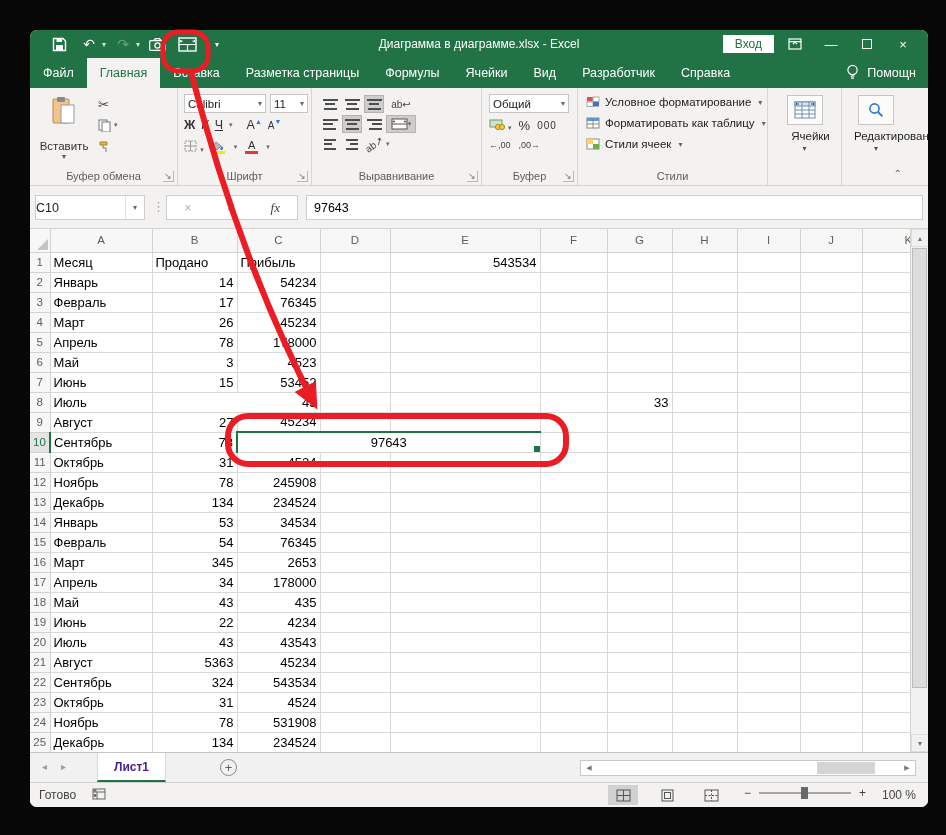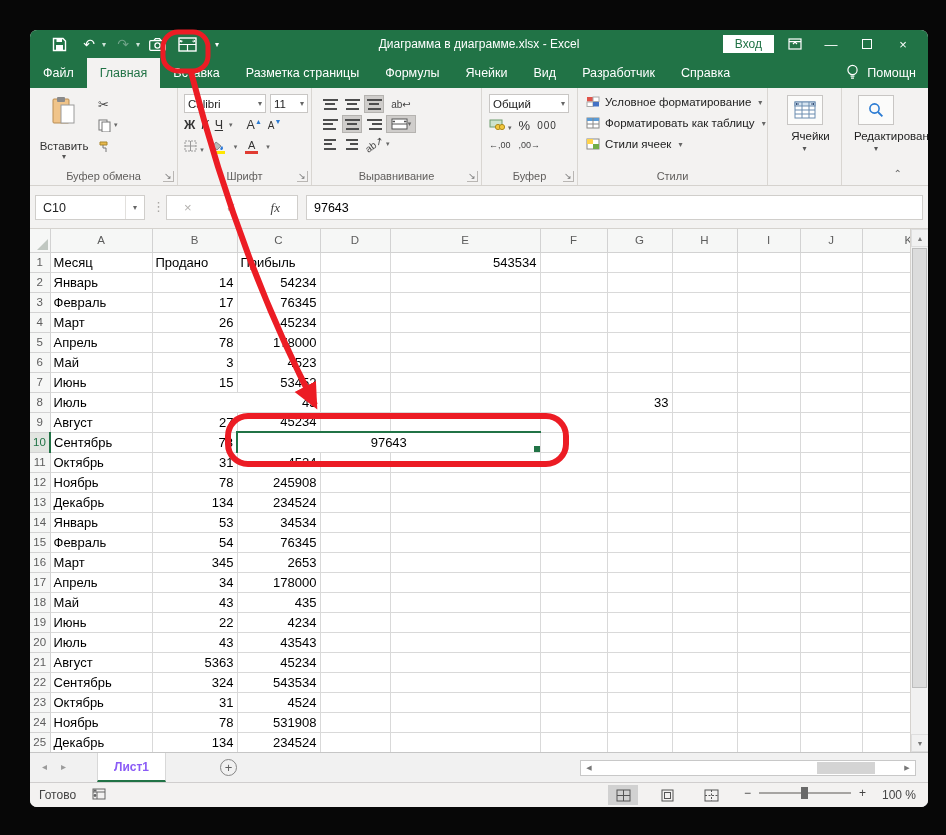--- a/index.html
+++ b/index.html
@@ -64,21 +64,21 @@
   .style-item .dd { font-size:8px; color:#666; margin-left:2px; }
   .g-cells { left:738px; width:74px; }
   .g-edit { left:812px; width:68px; border-right:none; }
   .bigbtn { position:absolute; left:50%; transform:translateX(-50%); top:7px; width:36px; height:30px; background:#fbfbfa; border:1px solid #c8c6c4; display:flex; align-items:center; justify-content:center; }
   .big-lbl { position:absolute; top:42px; left:12px; right:0; text-align:center; color:#222; }
   .big-dd { position:absolute; top:56px; left:0; right:0; text-align:center; font-size:8px; color:#555; }
   .collapse { position:absolute; right:8px; bottom:6px; color:#666; font-size:10px; }
 
   
   .fbar { position:absolute; left:0; top:156px; width:100%; height:43px; background:#f3f2f1; border-bottom:1px solid #d5d2ce; }
-  .namebox { position:absolute; left:5px; top:9px; width:110px; height:25px; background:#fff; border:1px solid #d0cecb; display:flex; align-items:center; font-size:12.5px; color:#222; padding-left:7px; }
+  .namebox { position:absolute; left:5px; top:9px; width:110px; height:25px; background:#fff; border:1px solid #d0cecb; display:flex; align-items:center; font-size:12.5px; color:#222; }
   .namebox .dd { margin-left:auto; padding:0 7px; border-left:1px solid #e2e0dd; font-size:8px; color:#666; align-self:stretch; display:flex; align-items:center; }
   .fdots { position:absolute; left:122px; top:13px; color:#a9a7a4; font-size:13px; letter-spacing:0; }
   .fbtns { position:absolute; left:136px; top:9px; width:132px; height:25px; background:#fff; border:1px solid #d0cecb; display:flex; align-items:center; justify-content:space-around; color:#b3b1ae; font-size:13px; }
   .fbtns .fx { font-style:italic; font-family:"Liberation Serif","DejaVu Serif",serif; color:#404040; }
   .ffield { position:absolute; left:276px; top:9px; right:5px; height:25px; background:#fff; border:1px solid #d0cecb; display:flex; align-items:center; padding-left:7px; font-size:12.5px; color:#000; }
 
   
   .grid-wrap { position:absolute; left:0; top:199px; width:880px; height:523px; background:#fff; }
   table.sheet { border-collapse:collapse; table-layout:fixed; width:880px; }
   table.sheet th, table.sheet td { overflow:hidden; white-space:nowrap; padding:0; font-weight:normal; }
@@ -95,21 +95,21 @@
   td.sel-cell { border:2px solid #217346; text-align:center; position:relative; }
   td.sel-cell::after { content:''; position:absolute; right:-1px; bottom:-1px; width:6px; height:6px; background:#217346; border:1px solid #fff; }
   th.clip span { display:inline-block; margin-left:42px; }
   .vscroll { position:absolute; right:0; top:199px; width:18px; height:523px; background:#f1f1f1; border-left:1px solid #d5d2ce; }
   .vs-btn { position:absolute; left:0; width:18px; height:18px; display:flex; align-items:center; justify-content:center; font-size:7px; color:#777; background:#f1f1f1; border:1px solid #dedede; }
   .vs-thumb { position:absolute; left:1px; top:19px; width:15px; height:440px; background:#dcdcdc; border:1px solid #bdbdbd; }
 
   
   .sheetbar { position:absolute; left:0; top:722px; width:100%; height:30px; background:#f1f1f1; border-top:1px solid #c6c6c6; font-size:12px; }
   .snav { position:absolute; left:12px; top:8px; color:#9b9b9b; font-size:10px; letter-spacing:14px; }
-  .stab { position:absolute; left:67px; top:0; height:29px; padding:0 16px; background:#fff; border-left:1px solid #d8d8d8; border-right:1px solid #d8d8d8; border-bottom:2px solid #217346; color:#8b5cf6; font-weight:bold; display:flex; align-items:center; }
+  .stab { position:absolute; left:67px; top:0; height:29px; padding:0 16px; background:#fff; border-left:1px solid #d8d8d8; border-right:1px solid #d8d8d8; border-bottom:2px solid #217346; color:#4c1d95; font-weight:bold; display:flex; align-items:center; }
   .addsheet { position:absolute; left:190px; top:6px; width:17px; height:17px; border:1px solid #868686; border-radius:50%; color:#5f5f5f; font-size:13px; line-height:15px; text-align:center; }
   .hscroll { position:absolute; left:550px; right:12px; top:7px; height:16px; background:#fff; border:1px solid #c8c8c8; }
   .hs-btn { position:absolute; top:0; width:16px; height:14px; display:flex; align-items:center; justify-content:center; font-size:7px; color:#777; }
   .hs-thumb { position:absolute; top:1px; right:40px; width:58px; height:12px; background:#d4d4d4; }
 
   
   .statusbar { position:absolute; left:0; top:752px; width:100%; height:25px; background:#f3f2f1; border-top:1px solid #d0cece; font-size:12px; color:#444; }
   .st-ready { position:absolute; left:9px; top:5px; }
   .st-macro { position:absolute; left:62px; top:5px; }
   .views { position:absolute; left:578px; top:2px; display:flex; gap:14px; }

